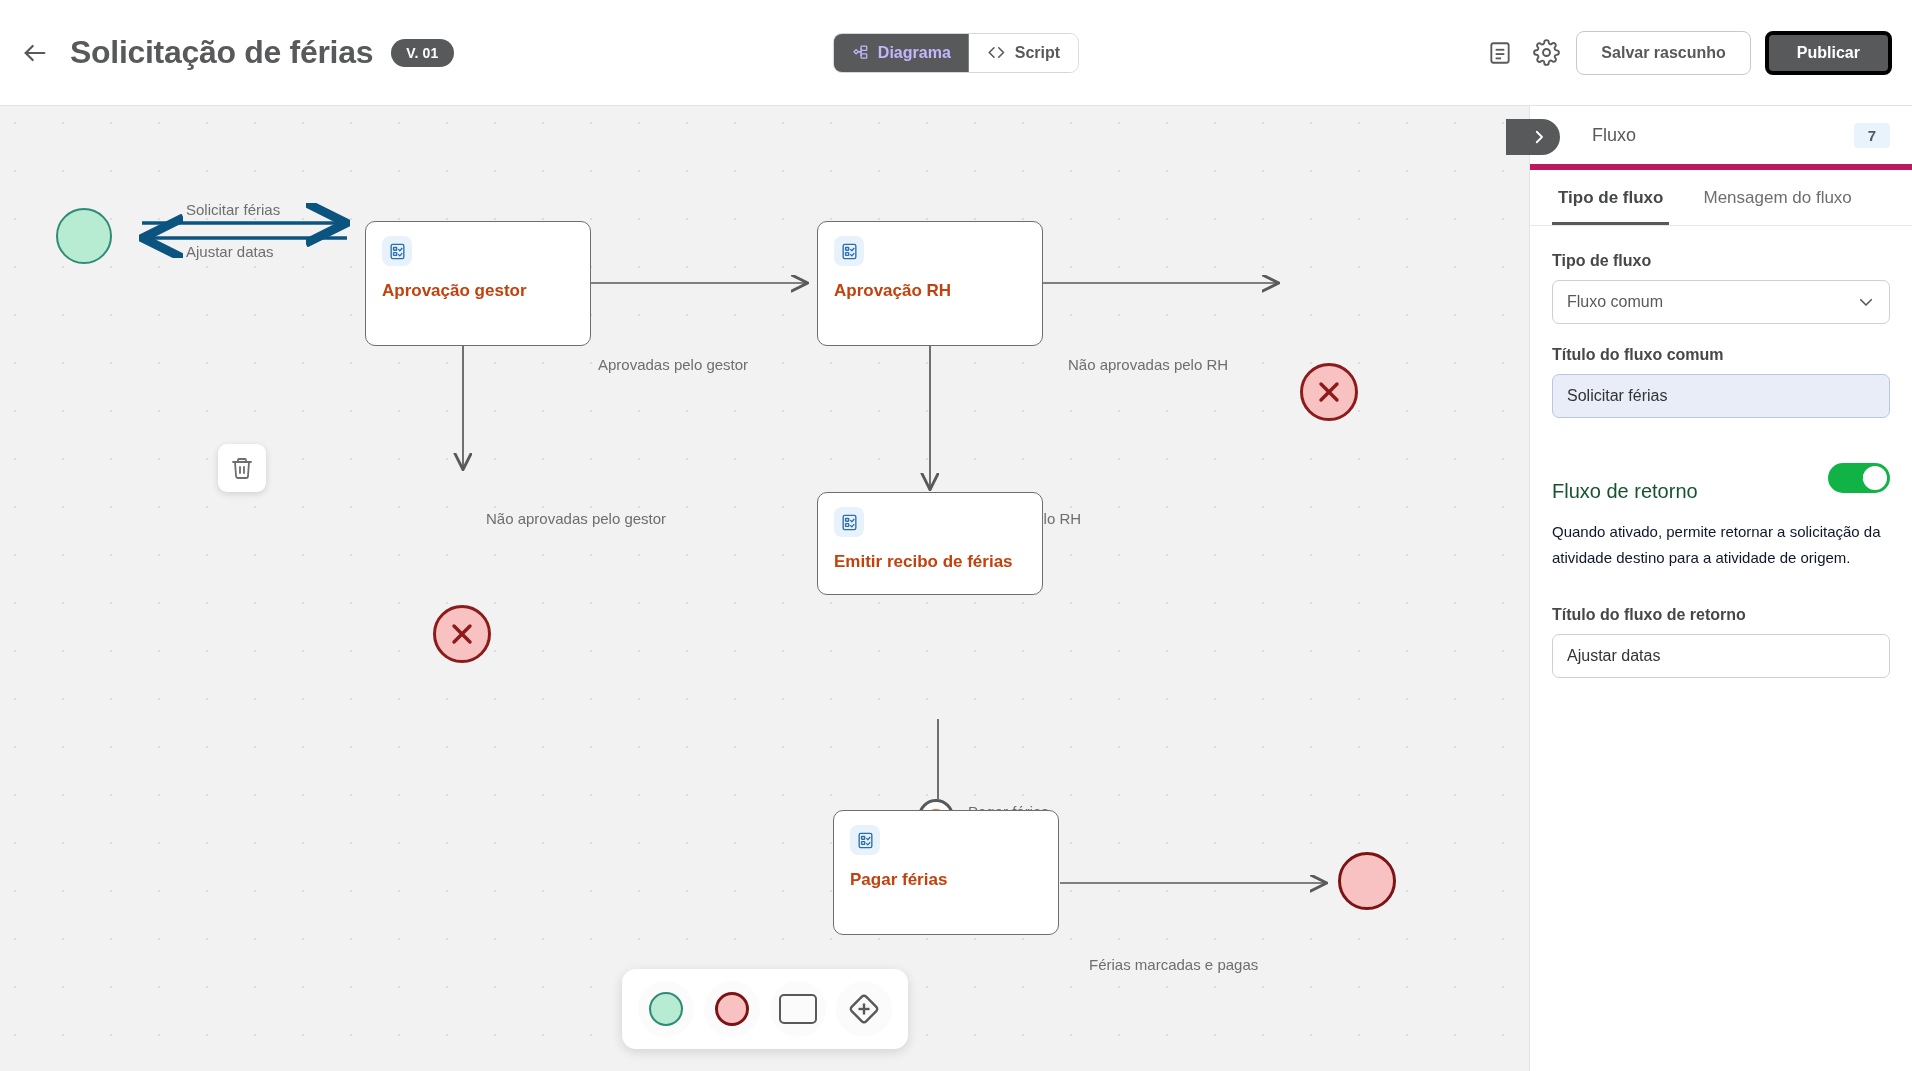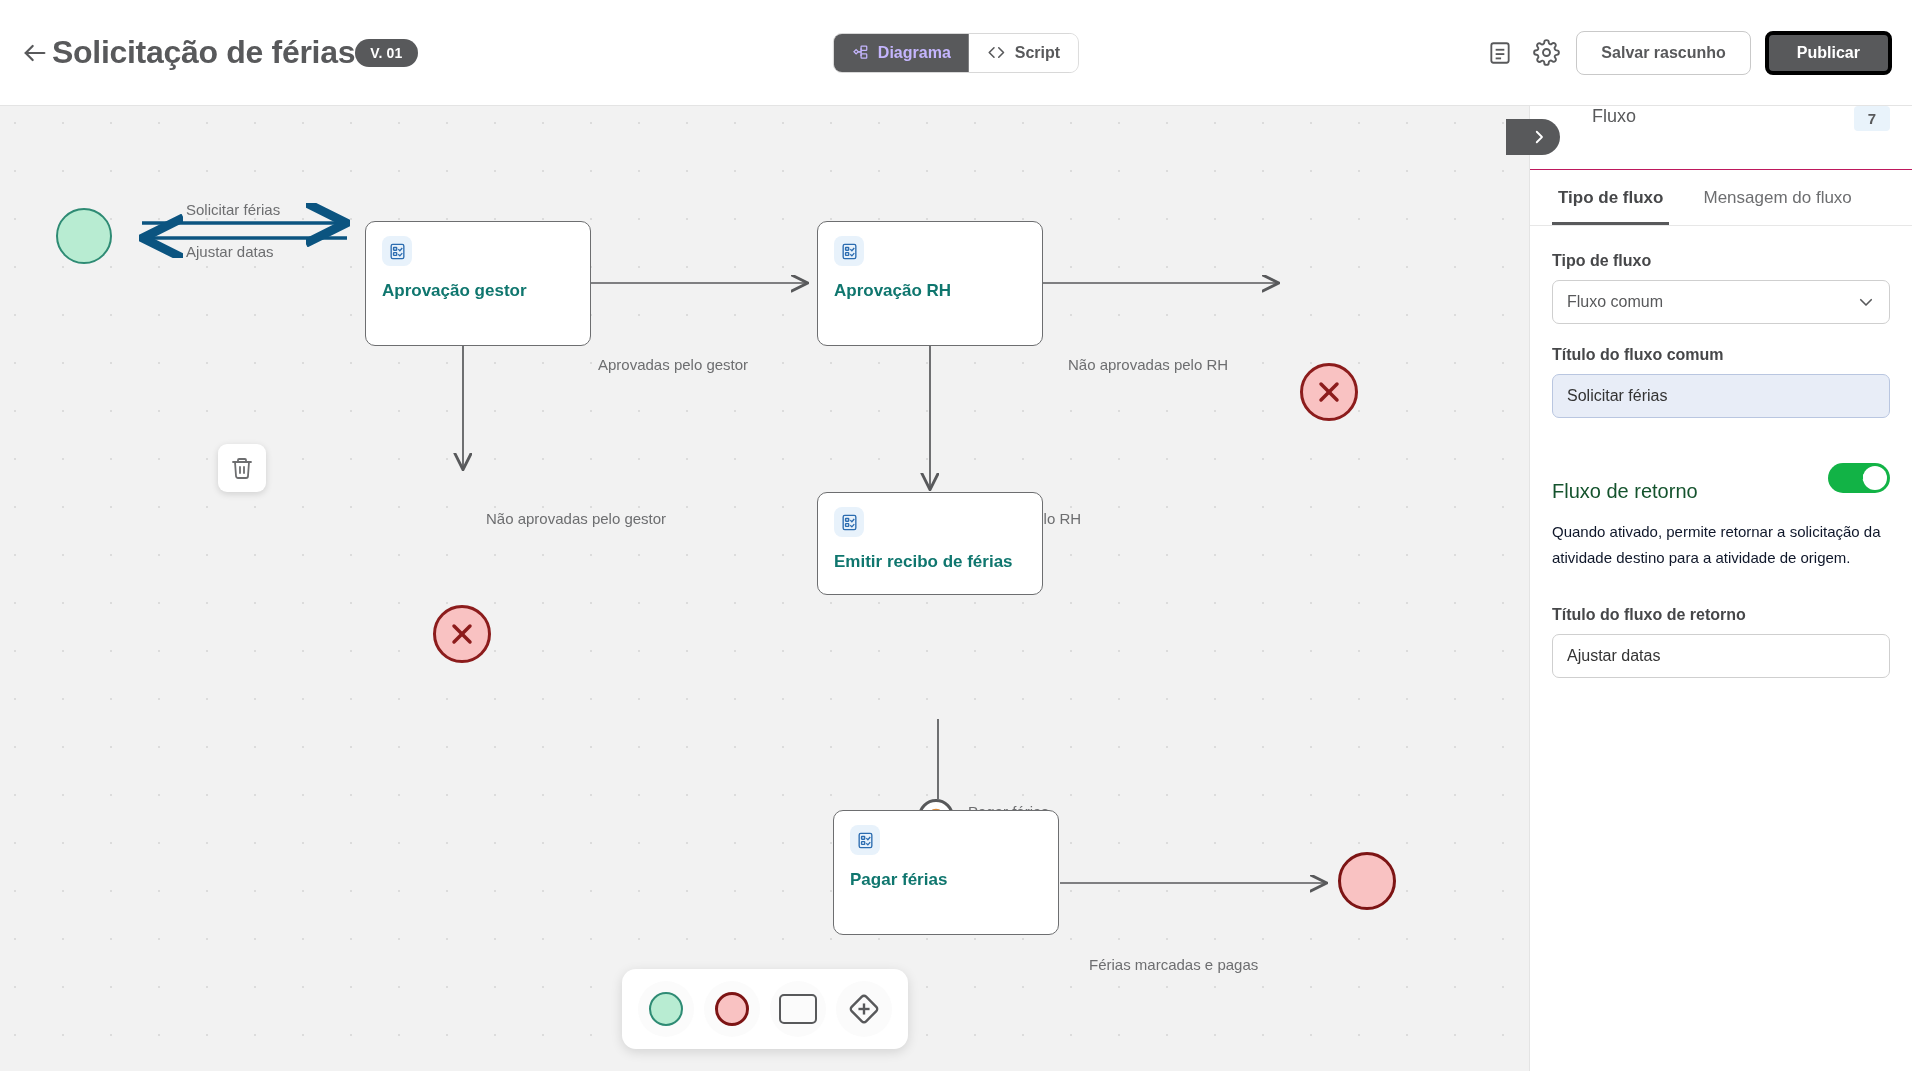--- a/index.html
+++ b/index.html
@@ -11,21 +11,21 @@
   }
 
   
   .header {
     position: absolute; top: 0; left: 0;
     width: 1912px; height: 106px;
     background: #ffffff;
     border-bottom: 1px solid #e4e4e4;
     display: flex; align-items: center;
   }
-  .hdr-left { display: flex; align-items: center; padding-left: 18px; }
+  .hdr-left { display: flex; align-items: center; gap: 18px; padding-left: 18px; }
   .back-btn {
     width: 34px; height: 34px; display: flex; align-items: center; justify-content: center;
     cursor: pointer; color: #58595b;
   }
   .page-title {
     font-size: 32px; font-weight: bold; color: #58595b; letter-spacing: -0.3px;
   }
   .version-badge {
     background: #58595b; color: #ffffff; font-size: 14px; font-weight: bold;
     padding: 6px 15px; border-radius: 20px; letter-spacing: 0.2px;
@@ -80,21 +80,21 @@
   .node-card {
     position: absolute; background: #ffffff;
     border: 1px solid #6d6e70; border-radius: 10px;
     padding: 14px 16px; display: flex; flex-direction: column;
   }
   .node-icon {
     width: 30px; height: 30px; border-radius: 8px; background: #e8f2fb;
     display: flex; align-items: center; justify-content: center; margin-bottom: 14px;
   }
   .node-title {
-    font-size: 17px; font-weight: bold; color: #0f766e; line-height: 1.35;
+    font-size: 17px; font-weight: bold; color: #c2410c; line-height: 1.35;
   }
 
   .round-node { position: absolute; border-radius: 50%; }
   .start-node { background: #b8ecd2; border: 2px solid #2e8b74; }
   .end-node   { background: #f9c2c2; border: 3px solid #7d1414; }
   .err-node {
     background: #f9c2c2; border: 3px solid #8c1c1c;
     display: flex; align-items: center; justify-content: center;
   }
 
@@ -130,22 +130,22 @@
   .pal-end   { width: 34px; height: 34px; border-radius: 50%; background: #f9c2c2; border: 3px solid #7d1414; }
   .pal-rect  { width: 38px; height: 30px; border-radius: 5px; border: 2.5px solid #58595b; }
 
   
   .sidebar {
     position: absolute; top: 106px; right: 0;
     width: 383px; height: 965px; background: #ffffff;
     border-left: 1px solid #e4e4e4;
   }
   .sb-head {
-    height: 64px; display: flex; align-items: flex-start; position: relative;
-    border-bottom: 1px solid #be185d; padding-left: 62px; padding-right: 22px;
+    height: 64px; display: flex; align-items: center; position: relative;
+    border-bottom: 6px solid #be185d; padding-left: 62px; padding-right: 22px;
   }
   .collapse-btn {
     position: absolute; left: -24px; top: 13px;
     width: 54px; height: 36px; background: #58595b;
     border-radius: 0 20px 20px 0; display: flex; align-items: center;
     justify-content: flex-end; padding-right: 12px; cursor: pointer;
   }
   .sb-title { font-size: 18px; color: #58595b; flex: 1; }
   .sb-count {
     background: #e9f3fb; color: #58595b; font-size: 15px; font-weight: bold;

